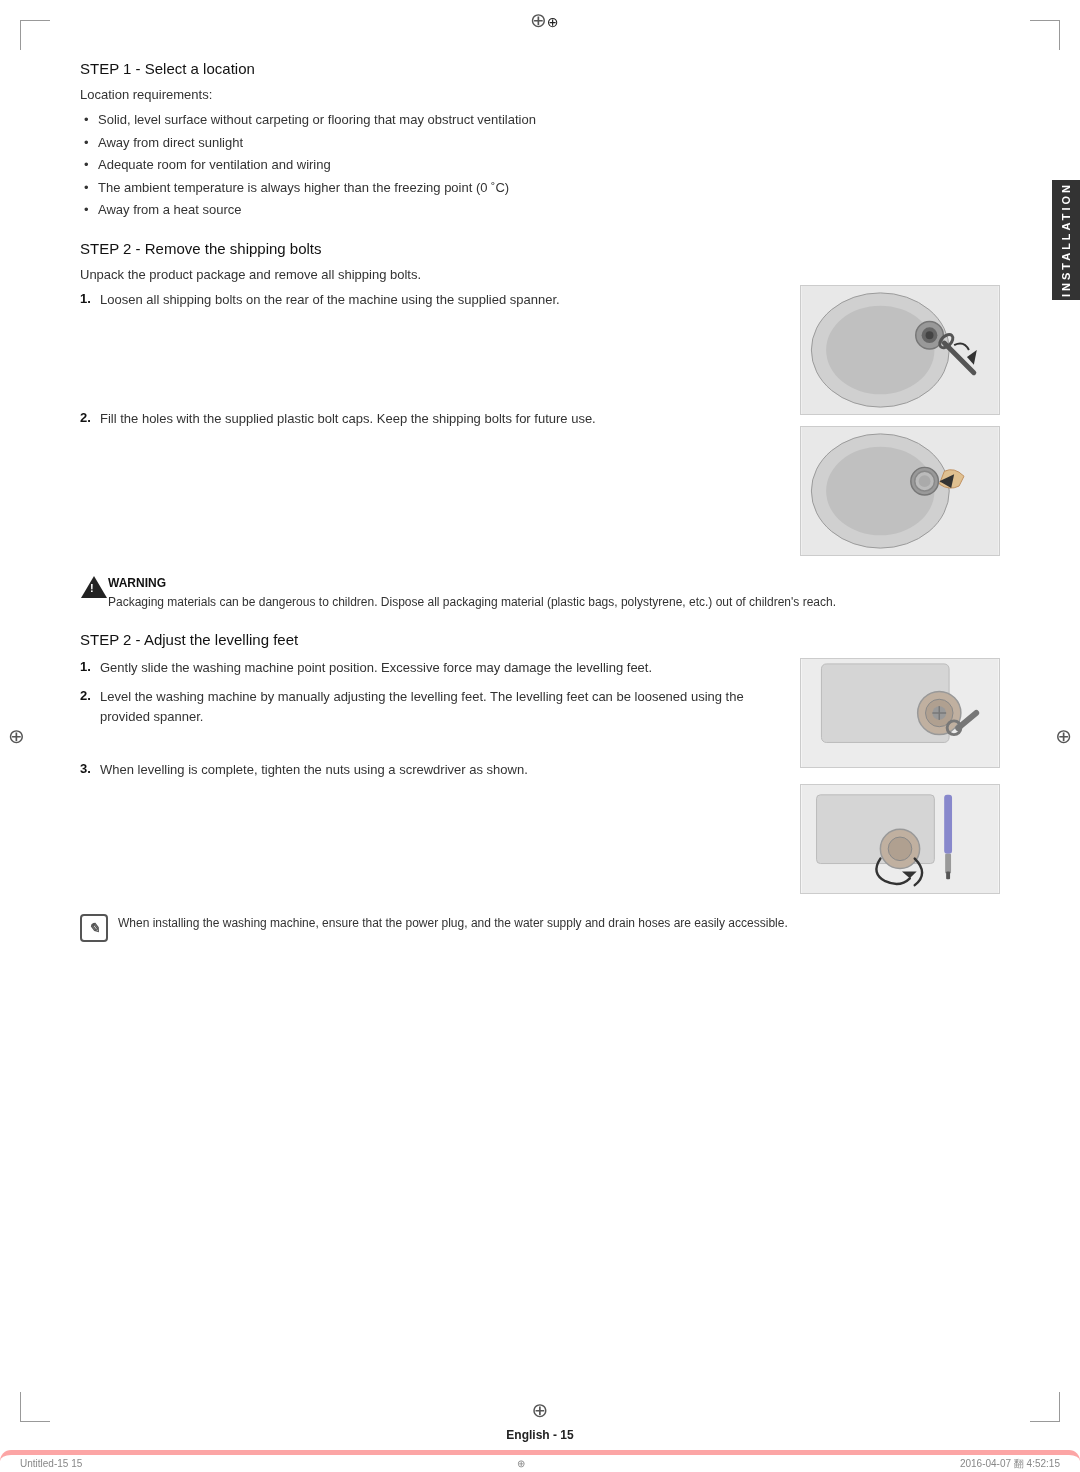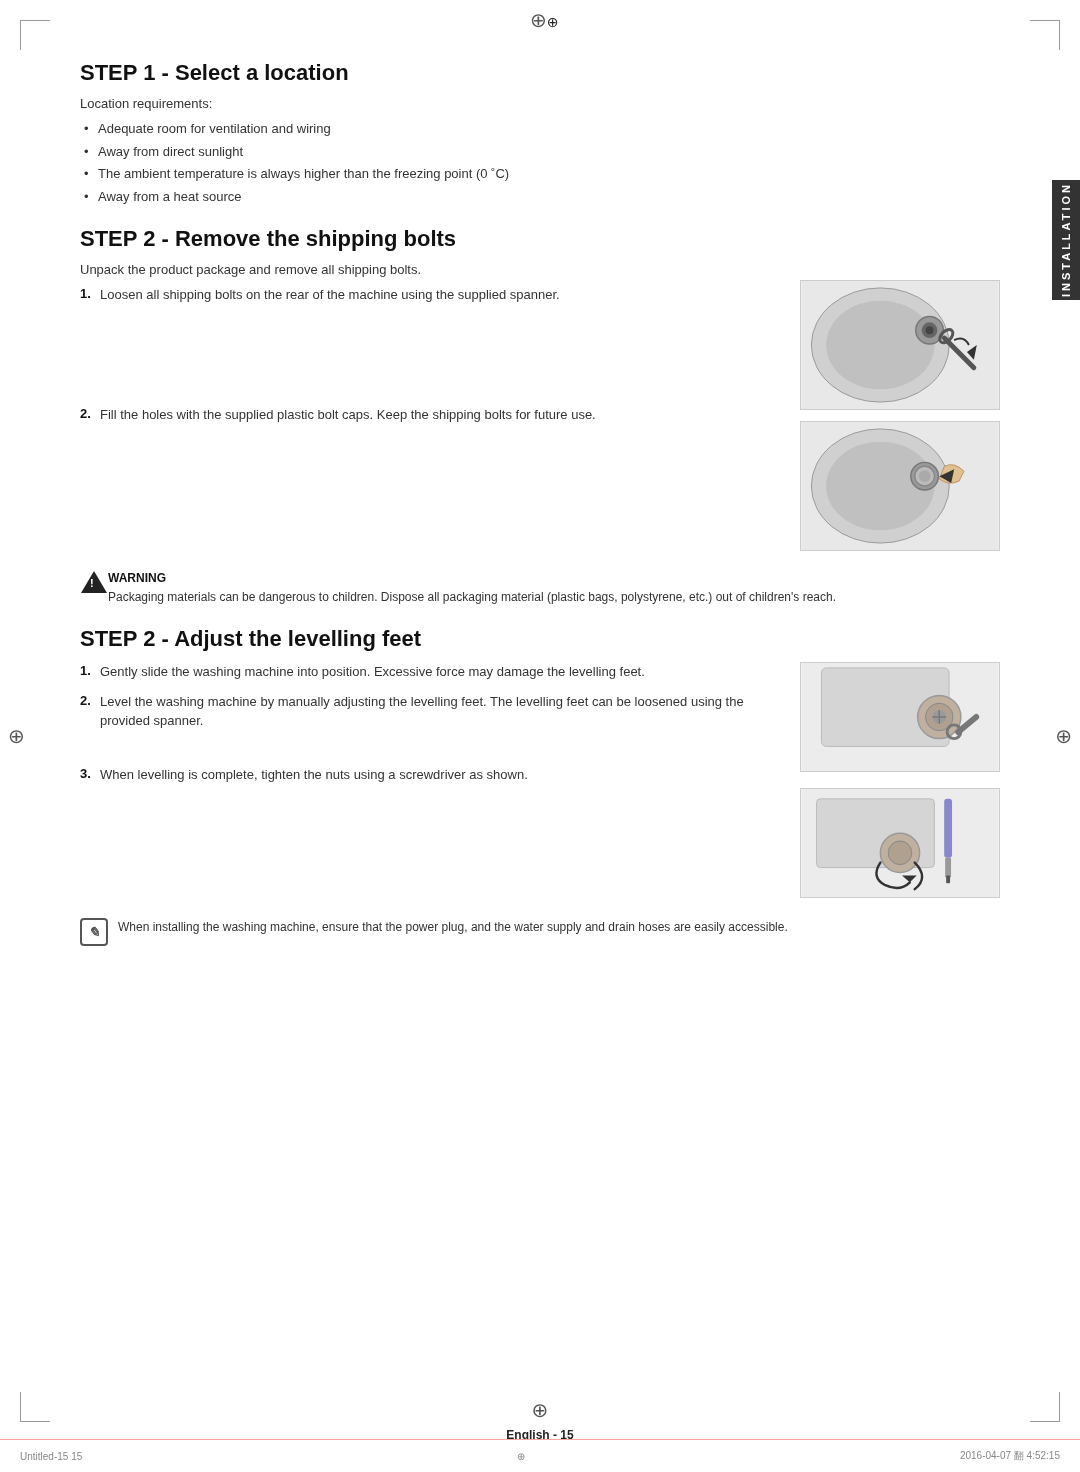--- a/index.html
+++ b/index.html
@@ -111,22 +111,22 @@
       font-weight: 300;
       color: #111;
       border-bottom: 2px solid #555;
       padding-bottom: 8px;
       margin-bottom: 28px;
       letter-spacing: -0.5px;
     }
 
     
     .step-heading {
-      font-size: 22px;
-      font-weight: bold;
+      font-size: 15px;
+      font-weight: normal;
       margin-bottom: 10px;
       color: #111;
     }
 
     .section-intro {
       font-size: 13px;
       color: #333;
       margin-bottom: 8px;
     }
 
@@ -273,29 +273,30 @@
       font-weight: bold;
       color: #222;
     }
 
     
     .bottom-strip {
       position: absolute;
       bottom: 0;
       left: 0;
       right: 0;
-      height: 33px;
+      height: 22px;
       background: #fff;
-      border-top: 1px solid #fca5a5;
+      border-top: 5px solid #fca5a5;
       display: flex;
       align-items: center;
       justify-content: space-between;
       padding: 0 20px;
       font-size: 10px;
       color: #888;
+      border-radius: 11px;
     }
 
     
     .step3-area {
       display: flex;
       gap: 0;
     }
 
     .step3-left {
       flex: 1;
@@ -356,22 +357,23 @@
     <span>INSTALLATION</span>
   </div>
 
   <div class="content">
 
 
     <div class="section-step1">
       <h2 class="step-heading">STEP 1 - Select a location</h2>
       <p class="section-intro">Location requirements:</p>
       <ul class="bullet-list">
+        <li>Solid, level surface without carpeting or flooring that may obstruct ventilation</li>
+        <li>Away from direct sunlight</li>
         <li>Adequate room for ventilation and wiring</li>
-        <li>Away from direct sunlight</li>
         <li>The ambient temperature is always higher than the freezing point (0 ˚C)</li>
         <li>Away from a heat source</li>
       </ul>
     </div>
 
     <div class="section-step2">
       <h2 class="step-heading">STEP 2 - Remove the shipping bolts</h2>
       <p class="section-intro">Unpack the product package and remove all shipping bolts.</p>
 
       <div class="all-step2">
@@ -445,21 +447,21 @@
     </div>
 
     <div class="section-step3">
       <h2 class="step-heading">STEP 2 - Adjust the levelling feet</h2>
 
       <div class="step3-area">
         <div class="step3-left">
 
           <div style="display:flex; margin-bottom:10px; align-items:flex-start;">
             <span class="step-number">1.</span>
-            <span class="step-text">Gently slide the washing machine into position. Excessive force may damage the levelling feet.</span>
+            <span class="step-text">Gently slide the washing machine point position. Excessive force may damage the levelling feet.</span>
           </div>
 
           <div style="display:flex; margin-bottom:14px; align-items:flex-start;">
             <span class="step-number">2.</span>
             <span class="step-text">Level the washing machine by manually adjusting the levelling feet. The levelling feet can be loosened using the provided spanner.</span>
           </div>
 
           <div style="height: 20px;"></div>
 
           <div style="display:flex; margin-bottom:10px; align-items:flex-start;">

